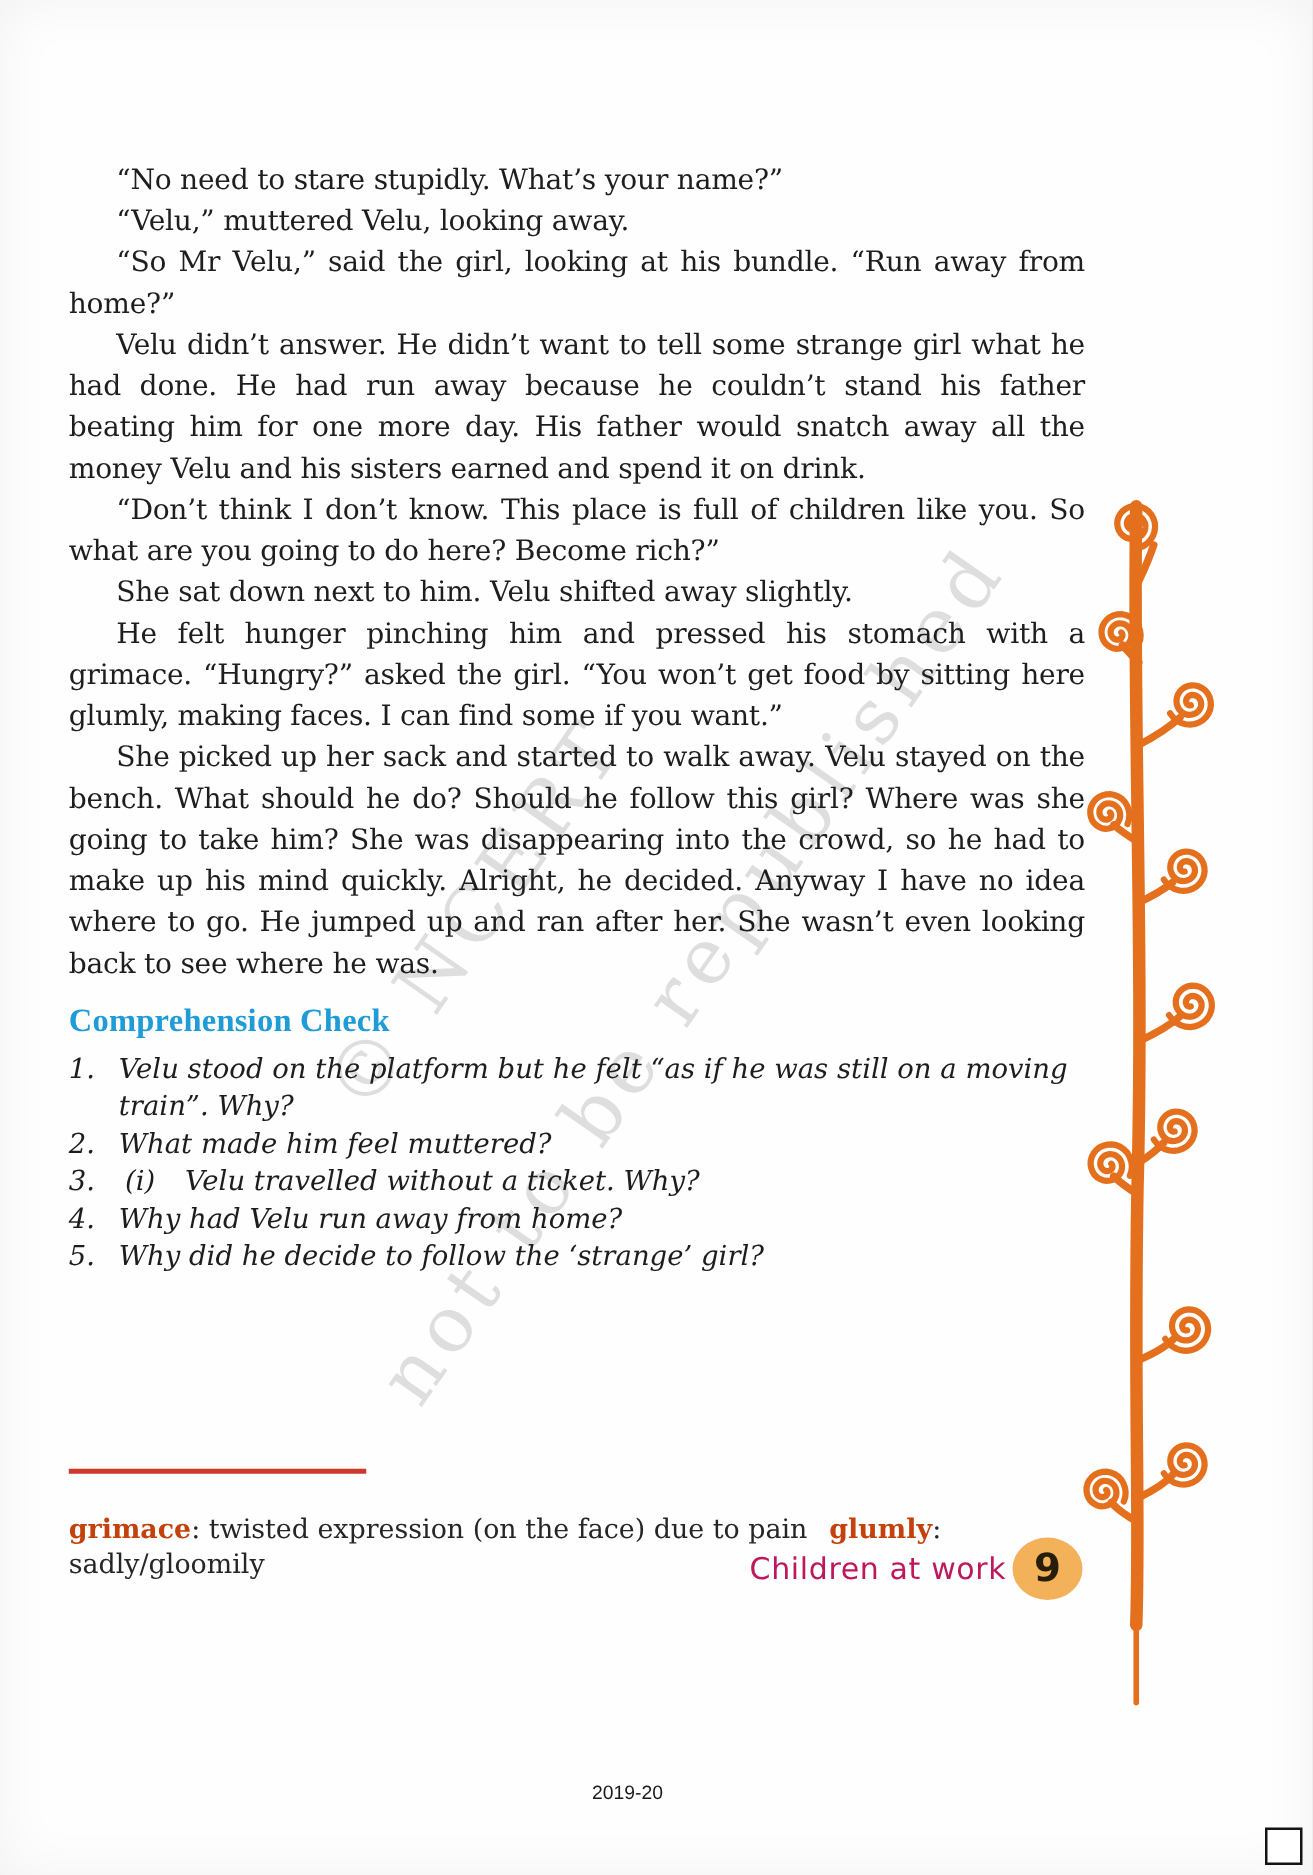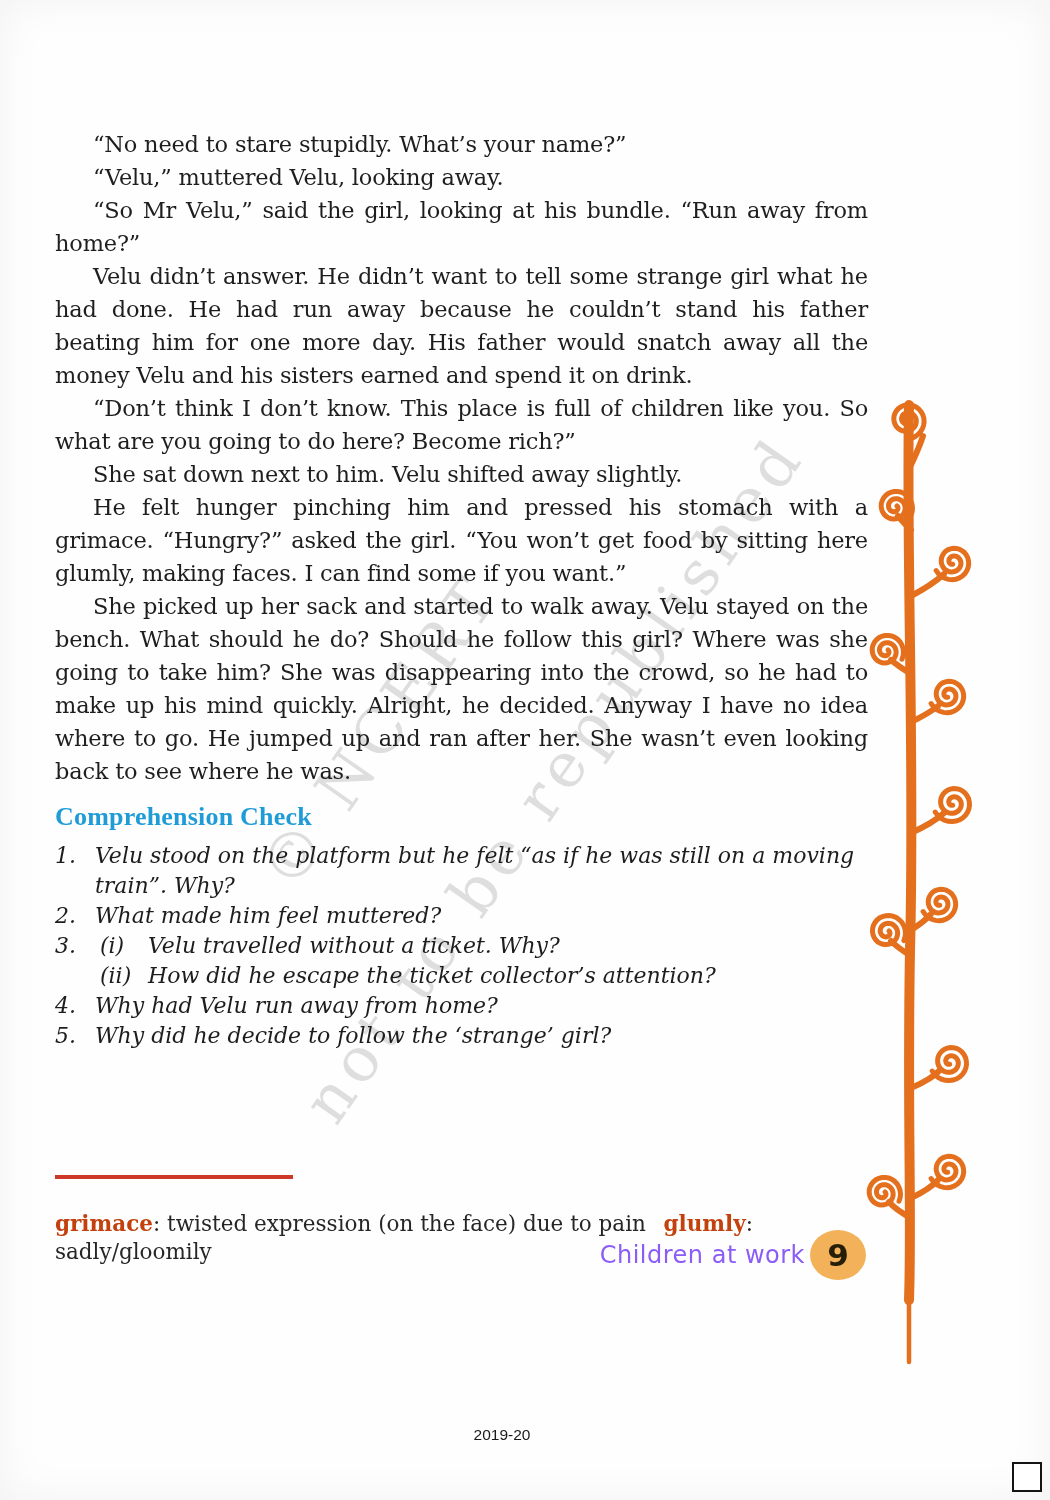--- a/index.html
+++ b/index.html
@@ -48,21 +48,21 @@
   }
   .glossary{
     position:absolute; left:55px; top:1188px; width:800px; z-index:2;
     font-size:21.5px; line-height:28px; color:#262626;
   }
   .glossary b{ color:#c2410c; }
   
   .footer-title{
     position:absolute; left:490px; top:1241px; width:315px; text-align:right;
     font-family:"DejaVu Sans","Liberation Sans",sans-serif;
-    font-size:24px; color:#8b5cf6; letter-spacing:0.5px; z-index:2;
+    font-size:24px; color:#be185d; letter-spacing:0.5px; z-index:2;
   }
   .page-badge{
     position:absolute; left:810px; top:1230px; width:56px; height:50px;
     border-radius:50%; background:var(--badge,#F3B259);
     display:flex; align-items:center; justify-content:center; z-index:2;
   }
   .page-badge span{
     font-family:"DejaVu Sans",sans-serif; font-weight:bold;
     font-size:31px; color:#261e08;
   }
@@ -151,24 +151,20 @@
             </div>
           </div>
         </div>
         <div class="q">
           <span class="qn">3.</span>
           <div class="qb">
             <div class="ql">
               <span class="qlab">(i)</span>
               <span>Velu travelled without a ticket. Why?</span>
             </div>
-            <div class="ql">
-              <span class="qlab">(ii)</span>
-              <span>How did he escape the ticket collector’s attention?</span>
-            </div>
           </div>
         </div>
         <div class="q">
           <span class="qn">4.</span>
           <div class="qb">
             <div class="ql">
               <span>Why had Velu run away from home?</span>
             </div>
           </div>
         </div>

